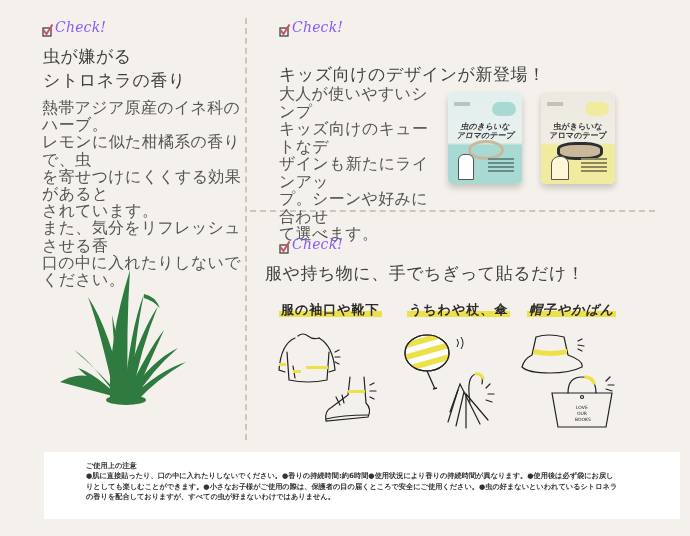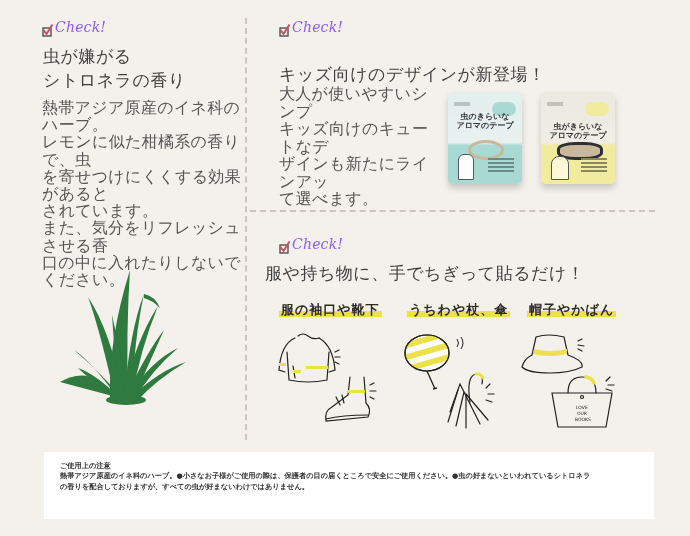--- a/index.html
+++ b/index.html
@@ -50,20 +50,21 @@
       line-height: 9px; font-family: "DejaVu Sans", sans-serif;
     }
     .usage-label {
       font-size: 13px; font-weight: bold; color: #2d2a28;
       background: linear-gradient(to bottom, transparent 60%, #ede14a 60%);
       padding: 0 2px; letter-spacing: 1px; white-space: nowrap;
     }
     .notice {
       left: 44px; top: 452px; width: 610px; height: 67px;
       background: #ffffff;
+      padding-left: 26px;
     }
     .notice-title {
       font-size: 7.2px; font-weight: bold; color: #333; margin: 9px 0 0 16px;
       line-height: 10px;
     }
     .notice-body {
       font-size: 7.2px; font-weight: bold; color: #333; margin: 0 10px 0 16px;
       line-height: 10.5px;
     }
   </style>
@@ -123,27 +124,28 @@
       <path d="M1.5 6 L4.5 10 L10.5 0.5" fill="none" stroke="#c65466" stroke-width="2"></path>
     </svg>
   </span>
   <span class="check-word">Check!</span>
 </div>
 <div class="abs heading" style="left:279px; top:45px; white-space:nowrap;margin-top:17px;">キッズ向けのデザインが新登場！</div>
 <div class="abs body-text" style="left:279px; top:85px; width:160px; line-height:17.5px;">
   <div>大人が使いやすいシンプ</div>
   <div>キッズ向けのキュートなデ</div>
   <div>ザインも新たにラインアッ</div>
+  <div>プ。シーンや好みに合わせ</div>
   <div>て選べます。</div>
 </div>
 
 <div class="abs pack" style="left:448px; top:92px; width:74px; height:92px; background:linear-gradient(to bottom,#e2efed 0%,#e9f1ef 55%,#a9d9d3 58%,#a9d9d3 100%);">
   <div style="position:absolute; left:44px; top:10px; width:24px; height:14px; background:#a9d9d3; border-radius:8px;"></div>
   <div style="position:absolute; left:6px; top:10px; width:16px; height:4px; background:#b8c4c4;"></div>
-  <div style="position:absolute; left:2px; top:20px; width:70px;">
+  <div style="position:absolute; left:2px; top:30px; width:70px;font-style:italic;">
     <div class="label-title">虫のきらいな</div>
     <div class="label-title">アロマのテープ</div>
   </div>
   <div style="position:absolute; left:20px; top:48px; width:30px; height:14px; border:3px solid #c9b99a; border-radius:50%;"></div>
   <div style="position:absolute; left:10px; top:62px; width:14px; height:24px; border:1px solid #555; border-radius:6px 6px 0 0; background:#fff;"></div>
   <div style="position:absolute; left:40px; top:66px; width:26px; height:2px; background:#6a8c88; box-shadow:0 4px 0 #6a8c88, 0 8px 0 #6a8c88, 0 12px 0 #6a8c88;"></div>
 </div>
 
 <div class="abs pack" style="left:541px; top:92px; width:74px; height:92px; background:linear-gradient(to bottom,#eceae0 0%,#efede4 55%,#f1eb9e 58%,#f1eb9e 100%);">
   <div style="position:absolute; left:44px; top:10px; width:24px; height:14px; background:#f1eb9e; border-radius:8px;"></div>
@@ -167,21 +169,21 @@
   <span class="check-word">Check!</span>
 </div>
 <div class="abs heading" style="left:265px; top:261px; white-space:nowrap;">服や持ち物に、手でちぎって貼るだけ！</div>
 
 <div class="abs" style="left:279px; top:299px;">
   <span class="usage-label">服の袖口や靴下</span>
 </div>
 <div class="abs" style="left:407px; top:299px;">
   <span class="usage-label">うちわや杖、傘</span>
 </div>
-<div class="abs" style="left:527px; top:299px;">
+<div class="abs" style="left:527px; top:299px;font-style:italic;">
   <span class="usage-label">帽子やかばん</span>
 </div>
 
 <div class="abs" style="left:273px; top:330px;">
   <svg width="70" height="55" viewBox="0 0 70 55" fill="none" stroke="#222" stroke-width="1.2" stroke-linecap="round">
     <path d="M25 6 Q30 2 35 6 Q40 10 46 8"></path>
     <path d="M22 8 Q8 14 6 40 L12 42"></path>
     <path d="M46 8 Q60 16 62 40 L56 42"></path>
     <path d="M14 22 L16 50 Q35 54 54 50 L56 22"></path>
     <path d="M20 36 L22 48"></path>
@@ -248,16 +250,17 @@
     <text x="26" y="34" font-size="4.5" fill="#222" stroke="none" font-family="DejaVu Sans, sans-serif">LOVE</text>
     <text x="27" y="40" font-size="4.5" fill="#222" stroke="none" font-family="DejaVu Sans, sans-serif">OUR</text>
     <text x="25" y="46" font-size="4.5" fill="#222" stroke="none" font-family="DejaVu Sans, sans-serif">BOOKS</text>
     <path d="M56 6 L60 2 M58 10 L64 10 M56 14 L62 16"></path>
   </svg>
 </div>
 
 <div class="abs notice">
   <div class="notice-title">ご使用上の注意</div>
   <div class="notice-body">
-    <div style="white-space:nowrap;">熱帯アジア原産のイネ科のハーブ。●小さなお子様がご使用の際は、保護者の目の届くところで安全にご使用ください。●虫の好まないといわれているシトロネラ</div>
+    <div style="white-space:nowrap;">●肌に直接貼ったり、口の中に入れたりしないでください。●香りの持続時間:約6時間●使用状況により香りの持続時間が異なります。●使用後は必ず袋にお戻し</div>
+    <div style="white-space:nowrap;">りとしても楽しむことができます。●小さなお子様がご使用の際は、保護者の目の届くところで安全にご使用ください。●虫の好まないといわれているシトロネラ</div>
     <div style="white-space:nowrap;">の香りを配合しておりますが、すべての虫が好まないわけではありません。</div>
   </div>
 </div>
 
 </body></html>

